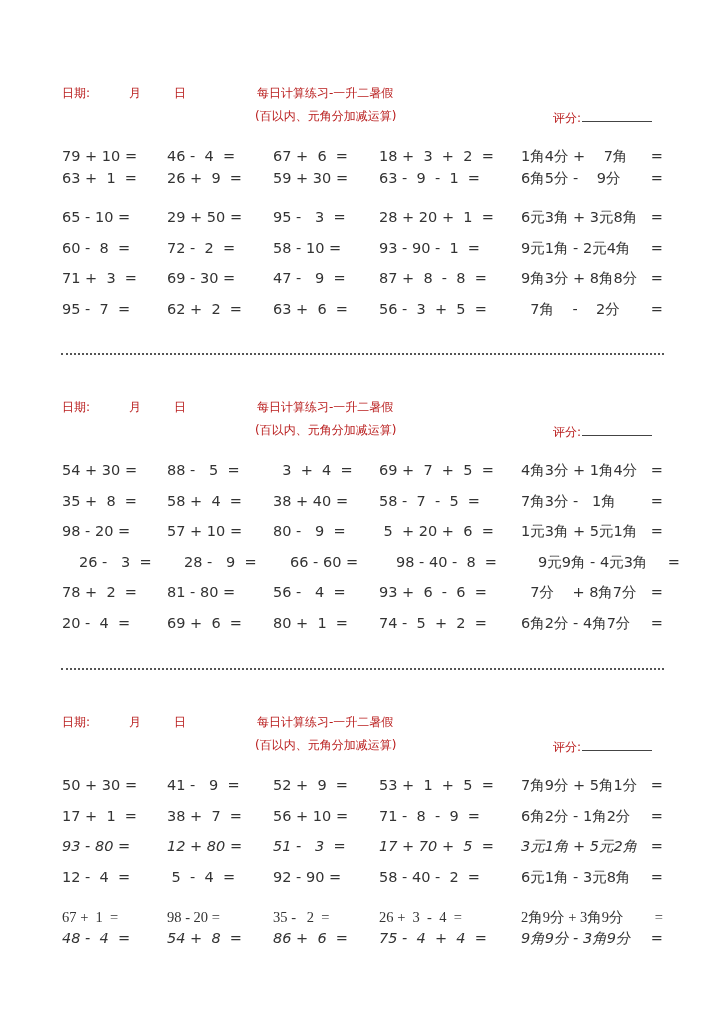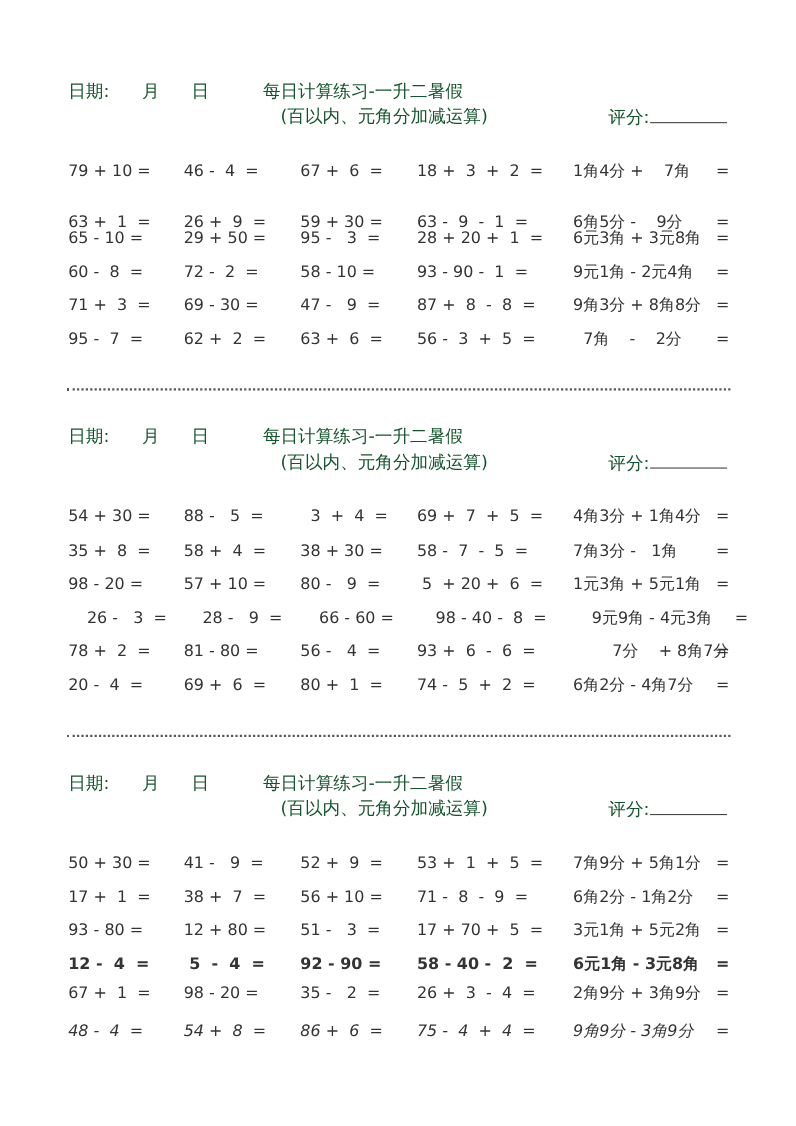--- a/index.html
+++ b/index.html
@@ -16,29 +16,30 @@
     color: #333333;
   }
   .section {
     position: absolute;
     left: 0;
     width: 724px;
     height: 300px;
   }
   .hdr {
     position: absolute;
-    font-size: 16px;
+    font-size: 12px;
     line-height: 18px;
     white-space: nowrap;
-    color: #14532d;
+    color: #b91c1c;
+    margin-top: 10px;
   }
   .hdr-date-label { left: 62px; top: 0px; }
   .hdr-month { left: 129px; top: 0px; }
   .hdr-day { left: 174px; top: 0px; }
-  .hdr-title { left: 239px; top: 0px; }
+  .hdr-title { left: 257px; top: 0px; }
   .hdr-subtitle { left: 255px; top: 23px; }
   .hdr-score { left: 553px; top: 23px; }
   .score-line {
     display: inline-block;
     width: 70px;
     border-bottom: 1px solid #444;
     height: 14px;
     vertical-align: baseline;
     margin-left: 1px;
   }
@@ -87,21 +88,21 @@
   <span class="hdr hdr-score"><span>评分:</span><span class="score-line"></span></span>
 
   <div class="grid">
     <div class="row" style="top:0px;">
       <span class="cell c0">79 + 10 =</span>
       <span class="cell c1">46 -  4  =</span>
       <span class="cell c2">67 +  6  =</span>
       <span class="cell c3">18 +  3  +  2  =</span>
       <span class="cell c4"><span>1角4分 +    7角</span><span class="eq">=</span></span>
     </div>
-    <div class="row" style="top:46px;">
+    <div class="row" style="top:22px;">
       <span class="cell c0">63 +  1  =</span>
       <span class="cell c1">26 +  9  =</span>
       <span class="cell c2">59 + 30 =</span>
       <span class="cell c3">63 -  9  -  1  =</span>
       <span class="cell c4"><span>6角5分 -    9分</span><span class="eq">=</span></span>
     </div>
     <div class="row" style="top:61px;">
       <span class="cell c0">65 - 10 =</span>
       <span class="cell c1">29 + 50 =</span>
       <span class="cell c2">95 -   3  =</span>
@@ -146,39 +147,39 @@
     <div class="row" style="top:0px;">
       <span class="cell c0">54 + 30 =</span>
       <span class="cell c1">88 -   5  =</span>
       <span class="cell c2">  3  +  4  =</span>
       <span class="cell c3">69 +  7  +  5  =</span>
       <span class="cell c4"><span>4角3分 + 1角4分</span><span class="eq">=</span></span>
     </div>
     <div class="row" style="top:30.5px;">
       <span class="cell c0">35 +  8  =</span>
       <span class="cell c1">58 +  4  =</span>
-      <span class="cell c2">38 + 30 =</span>
+      <span class="cell c2">38 + 40 =</span>
       <span class="cell c3">58 -  7  -  5  =</span>
       <span class="cell c4"><span>7角3分 -   1角</span><span class="eq">=</span></span>
     </div>
     <div class="row" style="top:61px;">
       <span class="cell c0">98 - 20 =</span>
       <span class="cell c1">57 + 10 =</span>
       <span class="cell c2">80 -   9  =</span>
       <span class="cell c3"> 5  + 20 +  6  =</span>
       <span class="cell c4"><span>1元3角 + 5元1角</span><span class="eq">=</span></span>
     </div>
     <div class="row" style="top:91.5px;margin-left:17px;">
       <span class="cell c0">26 -   3  =</span>
       <span class="cell c1">28 -   9  =</span>
       <span class="cell c2">66 - 60 =</span>
       <span class="cell c3">98 - 40 -  8  =</span>
       <span class="cell c4"><span>9元9角 - 4元3角</span><span class="eq">=</span></span>
     </div>
-    <div class="row" style="top:122px;text-align:right;">
+    <div class="row" style="top:122px;">
       <span class="cell c0">78 +  2  =</span>
       <span class="cell c1">81 - 80 =</span>
       <span class="cell c2">56 -   4  =</span>
       <span class="cell c3">93 +  6  -  6  =</span>
       <span class="cell c4"><span>  7分    + 8角7分</span><span class="eq">=</span></span>
     </div>
     <div class="row" style="top:152.5px;">
       <span class="cell c0">20 -  4  =</span>
       <span class="cell c1">69 +  6  =</span>
       <span class="cell c2">80 +  1  =</span>
@@ -206,35 +207,35 @@
       <span class="cell c3">53 +  1  +  5  =</span>
       <span class="cell c4"><span>7角9分 + 5角1分</span><span class="eq">=</span></span>
     </div>
     <div class="row" style="top:30.5px;">
       <span class="cell c0">17 +  1  =</span>
       <span class="cell c1">38 +  7  =</span>
       <span class="cell c2">56 + 10 =</span>
       <span class="cell c3">71 -  8  -  9  =</span>
       <span class="cell c4"><span>6角2分 - 1角2分</span><span class="eq">=</span></span>
     </div>
-    <div class="row" style="top:61px;">
+    <div class="row" style="top:61px;font-style:italic;">
       <span class="cell c0">93 - 80 =</span>
       <span class="cell c1">12 + 80 =</span>
       <span class="cell c2">51 -   3  =</span>
       <span class="cell c3">17 + 70 +  5  =</span>
       <span class="cell c4"><span>3元1角 + 5元2角</span><span class="eq">=</span></span>
     </div>
-    <div class="row" style="top:91.5px;font-weight:bold;">
+    <div class="row" style="top:91.5px;">
       <span class="cell c0">12 -  4  =</span>
       <span class="cell c1"> 5  -  4  =</span>
       <span class="cell c2">92 - 90 =</span>
       <span class="cell c3">58 - 40 -  2  =</span>
       <span class="cell c4"><span>6元1角 - 3元8角</span><span class="eq">=</span></span>
     </div>
-    <div class="row" style="top:118px;">
+    <div class="row" style="top:132px;font-family:Liberation Serif, serif;">
       <span class="cell c0">67 +  1  =</span>
       <span class="cell c1">98 - 20 =</span>
       <span class="cell c2">35 -   2  =</span>
       <span class="cell c3">26 +  3  -  4  =</span>
       <span class="cell c4"><span>2角9分 + 3角9分</span><span class="eq">=</span></span>
     </div>
     <div class="row" style="top:152.5px;font-style:italic;">
       <span class="cell c0">48 -  4  =</span>
       <span class="cell c1">54 +  8  =</span>
       <span class="cell c2">86 +  6  =</span>

